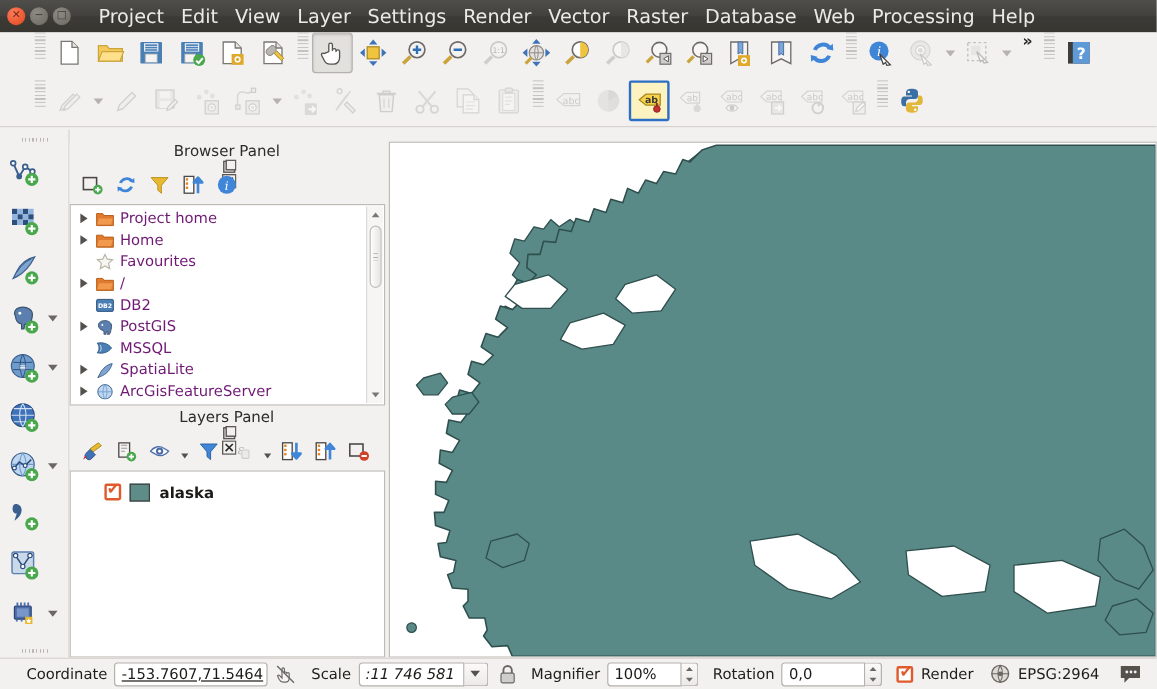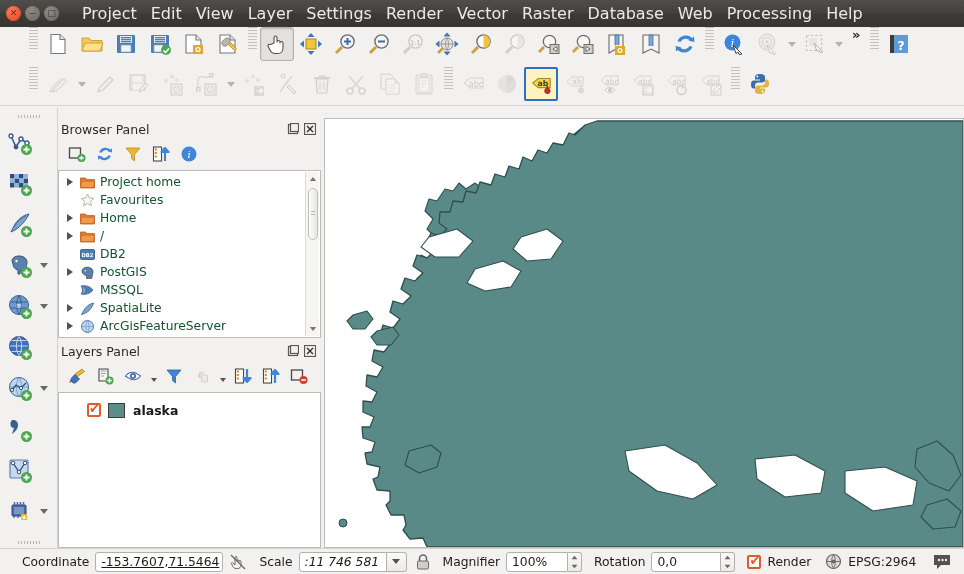--- a/index.html
+++ b/index.html
@@ -56,35 +56,35 @@
             display: flex; flex-direction: column; align-items: center; padding-top: 4px; }
   .lgrip { width: 22px; height: 8px; margin-bottom: 2px;
            background-image: repeating-linear-gradient(to right, #b9b6b1 0 1px, transparent 1px 3px);
            background-size: 100% 3px; background-repeat: no-repeat; background-position: center; }
   .lrow { display: flex; align-items: center; width: 58px; height: 41px; padding-left: 4px; }
   .lbtn { width: 34px; height: 34px; display: flex; align-items: center; justify-content: center;
           border: 1px solid transparent; border-radius: 3px; cursor: default; }
 
   
   .panel { position: absolute; background: #f2f1f0; }
-  .panel-title { display: flex; align-items: center; height: 22px; padding: 0 4px 0 3px; }
+  .panel-title { display: flex; align-items: center; height: 22px; padding: 0 4px 0 3px; flex-direction: column; }
   .panel-title .ptxt { font-size: 12.5px; color: #2d2b28; flex: 1; }
   .pbtn { width: 14px; height: 14px; margin-left: 3px; display: flex; align-items: center;
           justify-content: center; cursor: default; }
   .ptb { display: flex; align-items: center; height: 28px; padding-left: 6px; gap: 2px; }
   .ptbtn { width: 26px; height: 24px; display: flex; align-items: center; justify-content: center;
            border: 1px solid transparent; border-radius: 3px; cursor: default; }
   .ptbtn.disabled { opacity: .4; }
   .ptiny { width: 11px; height: 24px; display: flex; align-items: flex-end; justify-content: center;
            padding-bottom: 6px; cursor: default; }
   .ptiny::after { content: ""; border-left: 3.5px solid transparent; border-right: 3.5px solid transparent;
                   border-top: 4.5px solid #55524e; }
   .listbox { background: #ffffff; border: 1px solid #bfbcb7; overflow: hidden; position: relative; }
 
-  .titem { display: flex; align-items: center; height: 18px; padding-left: 4px; font-size: 12.3px; color: #14532d; }
+  .titem { display: flex; align-items: center; height: 18px; padding-left: 4px; font-size: 12.3px; color: #701a75; }
   .titem .exp { width: 14px; display: flex; align-items: center; justify-content: center; }
   .titem .exp.has::after { content: ""; border-top: 4.5px solid transparent; border-bottom: 4.5px solid transparent;
                            border-left: 6px solid #55524e; }
   .titem .ic { width: 20px; display: flex; align-items: center; justify-content: center; margin-right: 3px; }
 
   
   .vsb { position: absolute; right: 1px; top: 1px; bottom: 1px; width: 14px; background: #f6f5f4;
          border-left: 1px solid #dedbd6; }
   .vsb .arr { height: 14px; display: flex; align-items: center; justify-content: center; }
   .vsb .thumb { position: absolute; left: 2px; width: 10px; border-radius: 5px;
@@ -712,38 +712,38 @@
           <span class="ic">
             <svg width="15" height="13" viewBox="0 0 15 13">
               <path d="M.5 2h5l1.2 1.6H14.5V12H.5z" fill="#e07b2e" stroke="#b85d18" stroke-width=".8"></path>
               <path d="M1 11l1.5-5H14l-1.5 5z" fill="#f19a4e"></path>
             </svg>
           </span>
           <span>Project home</span>
         </div>
 
         <div class="titem">
-          <span class="exp"></span>
-          <span class="ic">
-            <svg width="15" height="14" viewBox="0 0 15 14">
-              <path d="M7.5 1l1.9 4 4.4.5-3.3 3 .9 4.3-3.9-2.2L3.6 12.8l.9-4.3-3.3-3 4.4-.5z" fill="#f7f6f3" stroke="#b9b6a6" stroke-width="1"></path>
-            </svg>
-          </span>
-          <span>Favourites</span>
-        </div>
-
-        <div class="titem">
           <span class="exp has"></span>
           <span class="ic">
             <svg width="15" height="13" viewBox="0 0 15 13">
               <path d="M.5 2h5l1.2 1.6H14.5V12H.5z" fill="#e07b2e" stroke="#b85d18" stroke-width=".8"></path>
               <path d="M1 11l1.5-5H14l-1.5 5z" fill="#f19a4e"></path>
             </svg>
           </span>
           <span>Home</span>
+        </div>
+
+        <div class="titem">
+          <span class="exp"></span>
+          <span class="ic">
+            <svg width="15" height="14" viewBox="0 0 15 14">
+              <path d="M7.5 1l1.9 4 4.4.5-3.3 3 .9 4.3-3.9-2.2L3.6 12.8l.9-4.3-3.3-3 4.4-.5z" fill="#f7f6f3" stroke="#b9b6a6" stroke-width="1"></path>
+            </svg>
+          </span>
+          <span>Favourites</span>
         </div>
 
         <div class="titem">
           <span class="exp has"></span>
           <span class="ic">
             <svg width="15" height="13" viewBox="0 0 15 13">
               <path d="M.5 2h5l1.2 1.6H14.5V12H.5z" fill="#e07b2e" stroke="#b85d18" stroke-width=".8"></path>
               <path d="M1 11l1.5-5H14l-1.5 5z" fill="#f19a4e"></path>
             </svg>
           </span>

